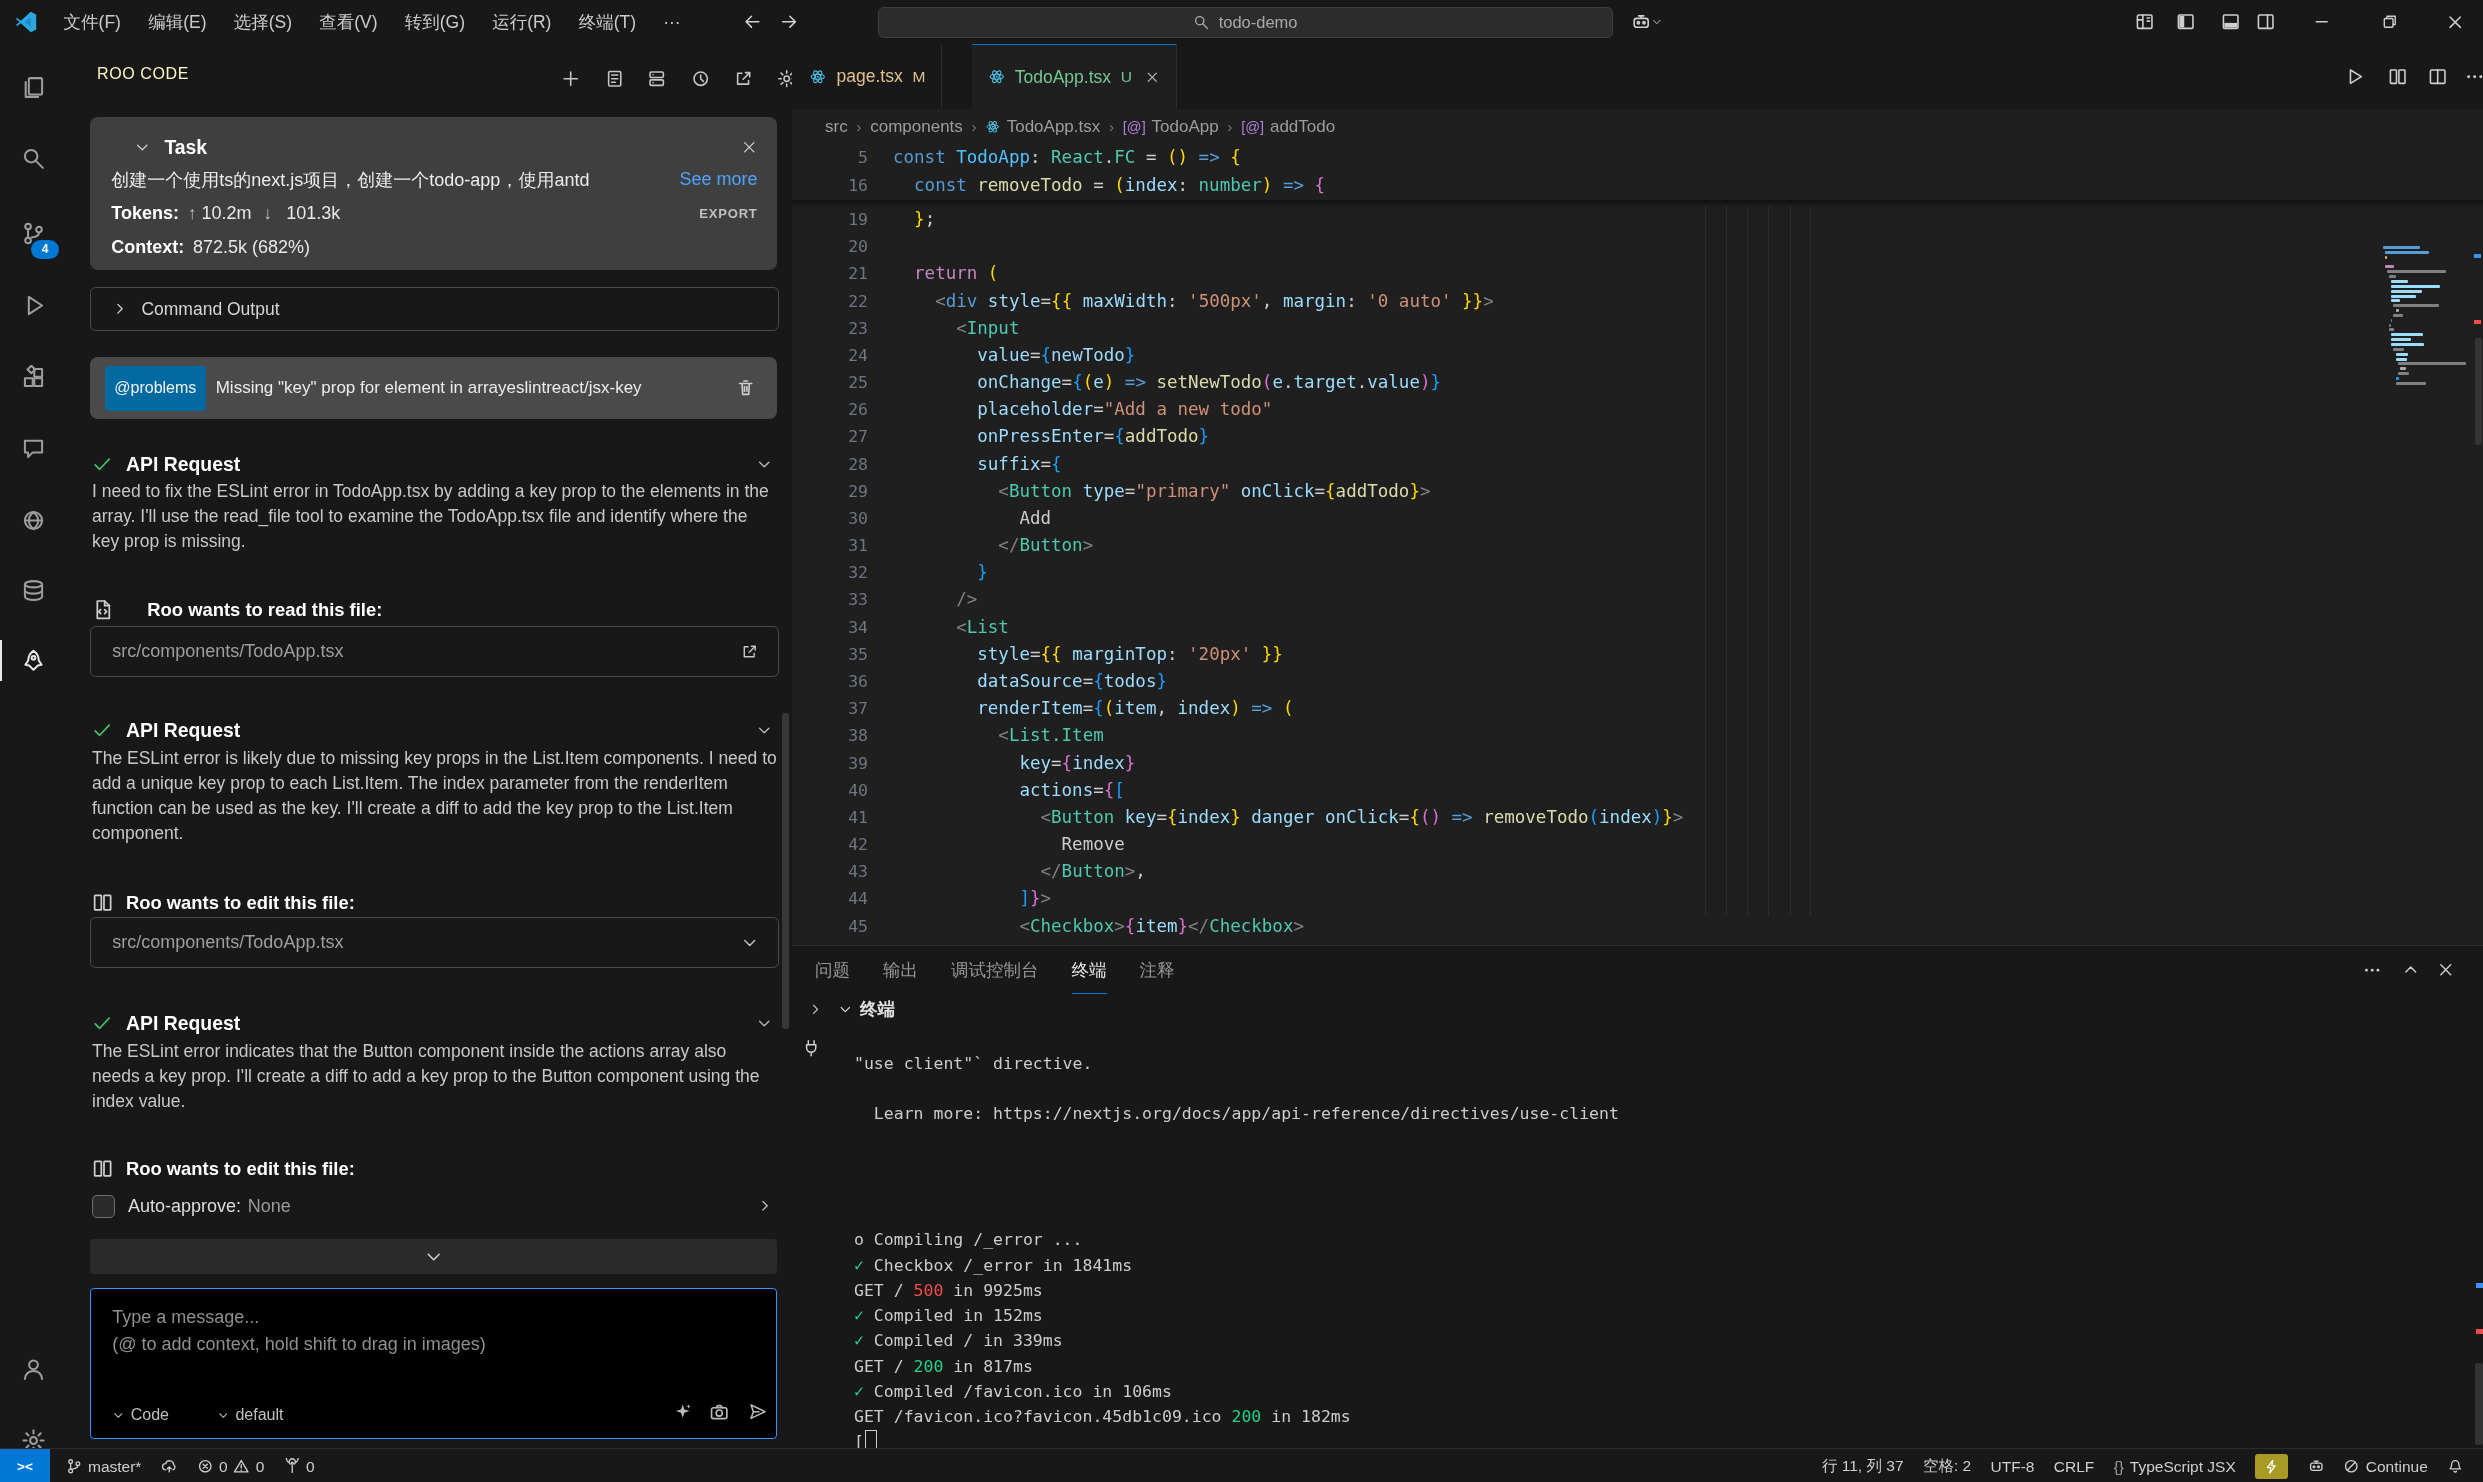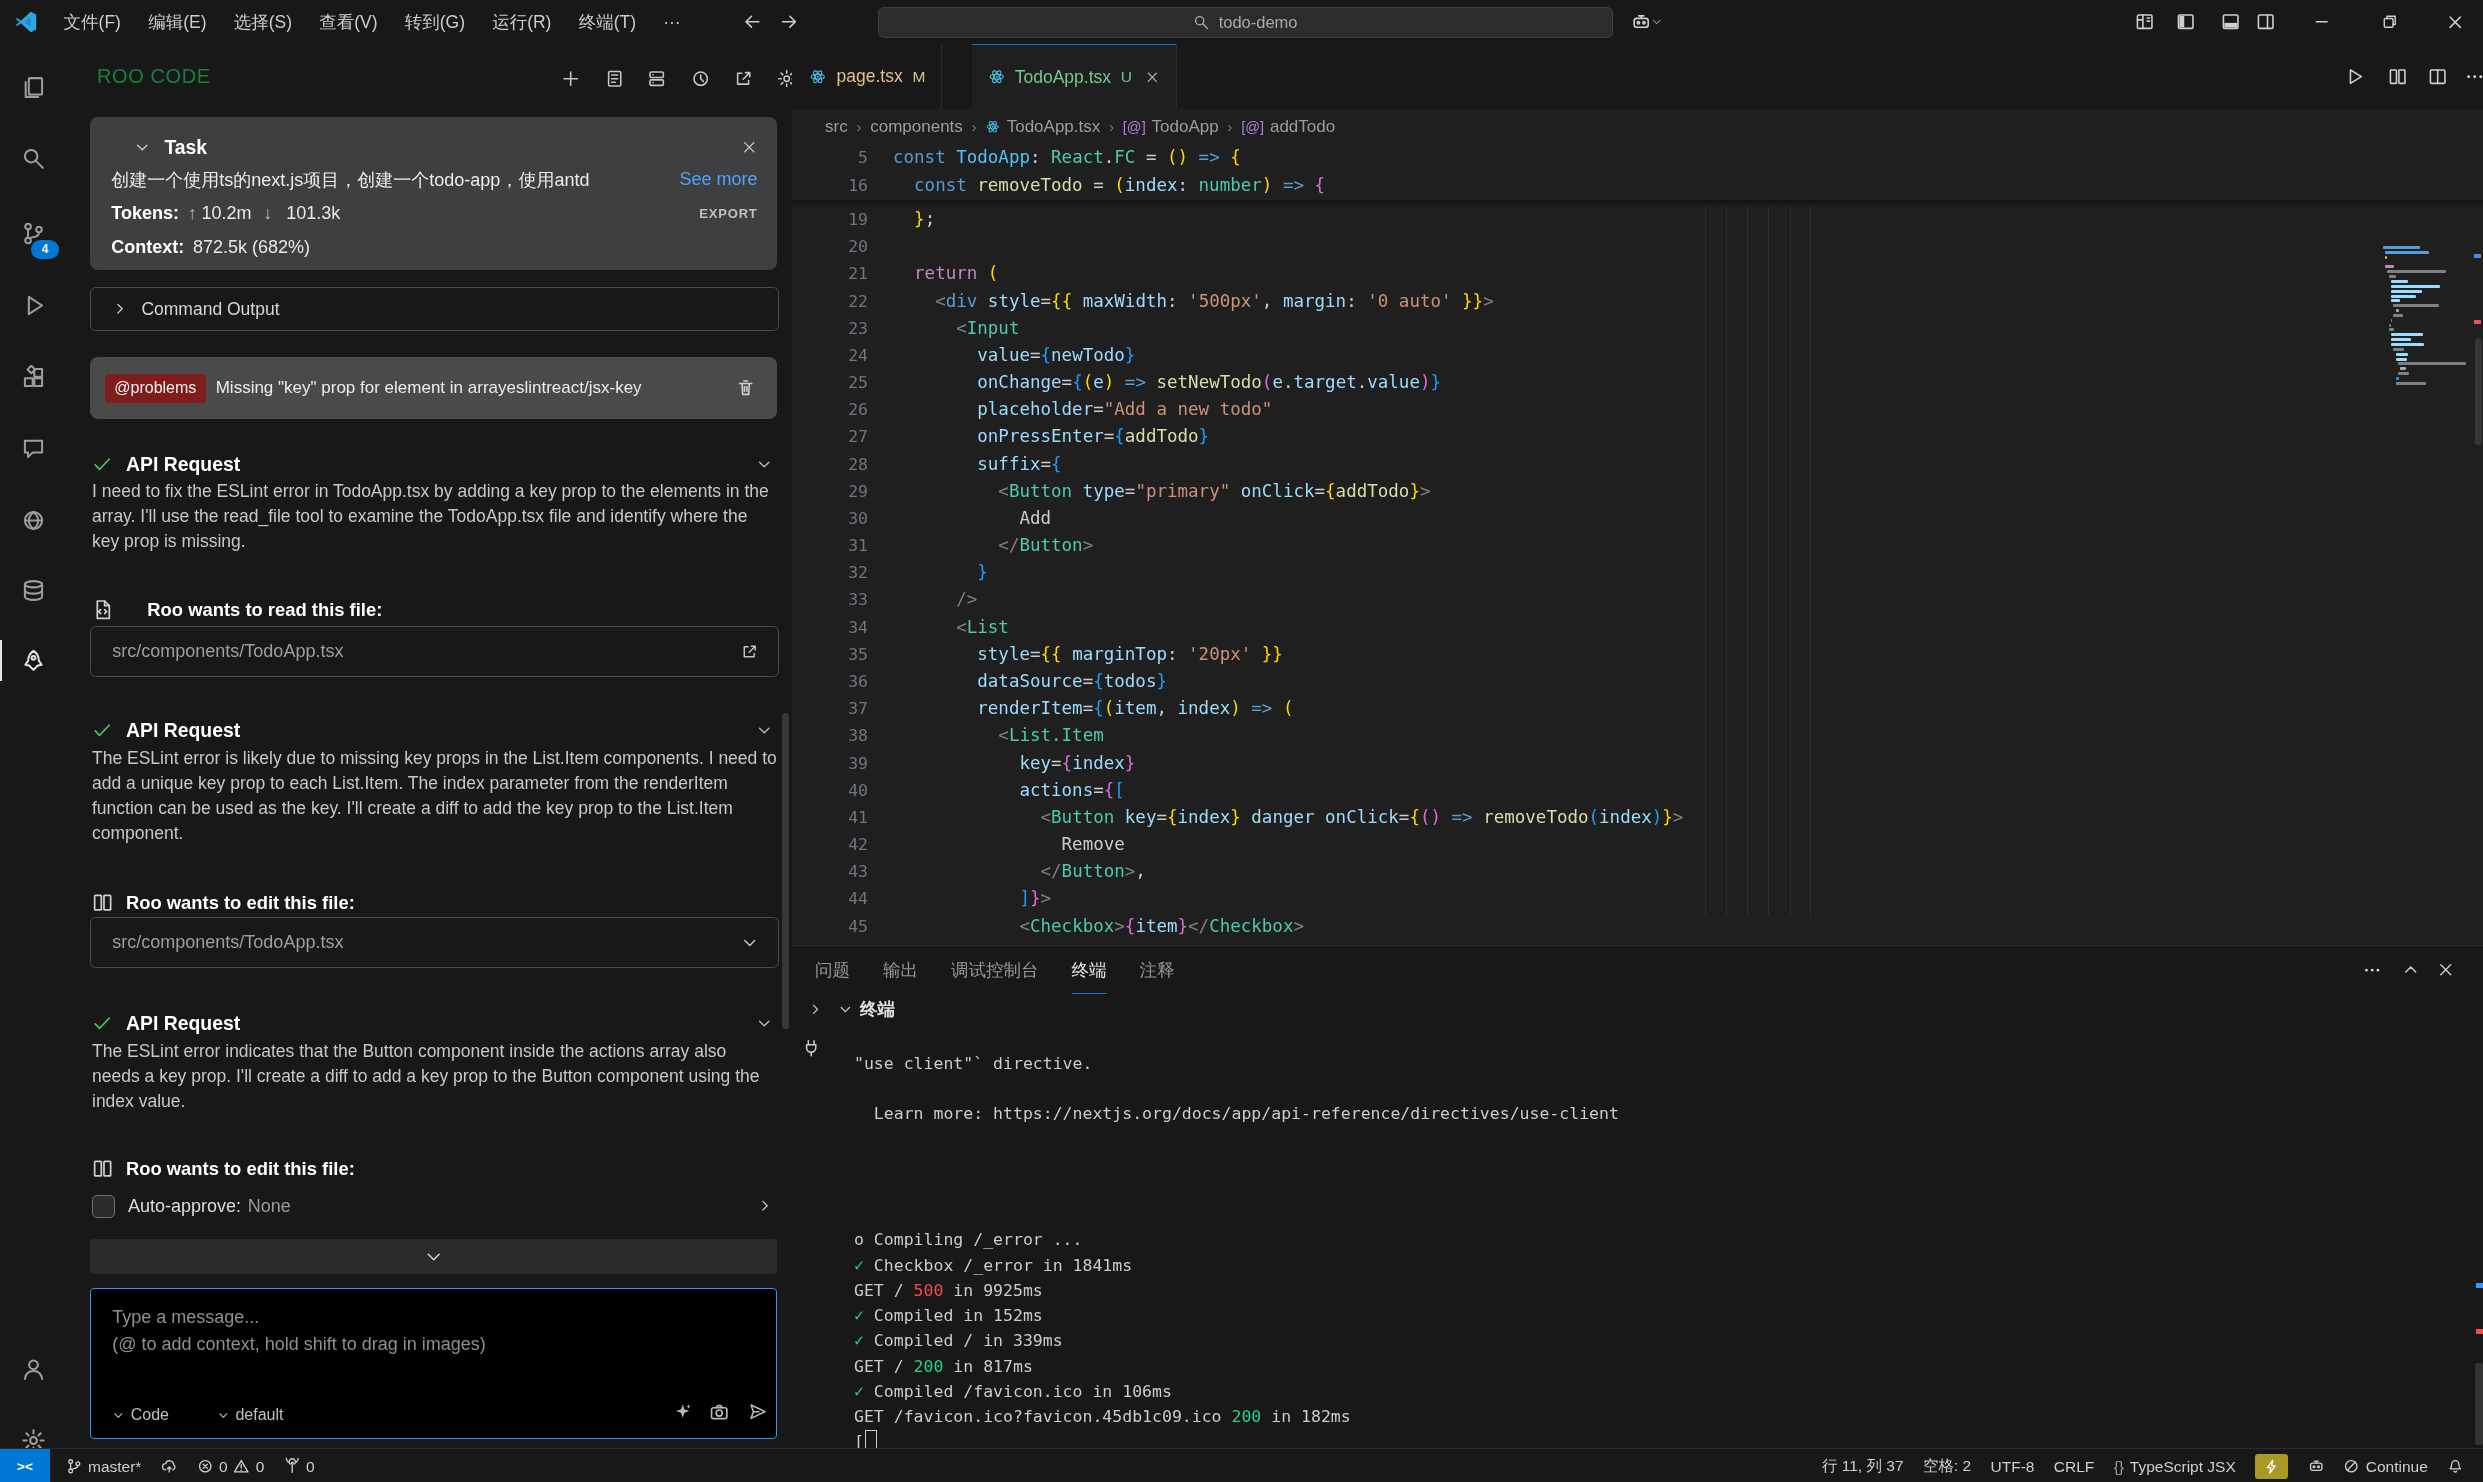--- a/index.html
+++ b/index.html
@@ -17,30 +17,30 @@
   .tbar-ico{position:absolute;top:0;height:44px;display:flex;align-items:center;justify-content:center;width:39px;color:#cfcfcf}
   
   #activitybar{position:absolute;left:0;top:44px;width:66px;height:1404px;background:#181818;border-right:1px solid #2b2b2b}
   .act{position:absolute;left:9.7px;width:47px;height:47px;display:flex;align-items:center;justify-content:center;color:#9d9d9d}
   .act.active{color:#e7e7e7}
   .actbar{position:absolute;left:0;width:1.9px;height:41px;background:#e7e7e7}
   .badge{position:absolute;right:-1.9px;bottom:-1.9px;min-width:19.4px;height:19.4px;border-radius:9.7px;background:#0078d4;color:#fff;
     font-size:12px;display:flex;align-items:center;justify-content:center;padding:0 3.9px;font-weight:bold}
   
   #sidebar{position:absolute;left:66px;top:44px;width:726px;height:1404px;background:#181818;overflow:hidden}
-  #sb-title{position:absolute;left:31px;top:21.3px;font-size:20px;letter-spacing:0.6px;color:#15803d}
+  #sb-title{position:absolute;left:31px;top:21.3px;font-size:16px;letter-spacing:0.6px;color:#fef9c3}
   .sb-tool{position:absolute;top:22px;width:29px;height:25px;display:flex;align-items:center;justify-content:center;color:#c5c5c5}
   #task-card{position:absolute;left:24px;top:73px;width:687px;height:153px;background:#3f3f3f;border-radius:7.8px}
   .tc-row{position:absolute;left:21.3px;right:19.4px;display:flex;align-items:center}
   #task-title{font-weight:bold;font-size:19.4px;color:#fff}
   .link{color:#4da3ff}
   .dim{color:#b9b9b9}
   .boxrow{position:absolute;left:24px;width:687px;border:1px solid #4b4b4b;border-radius:5.8px;display:flex;align-items:center;color:#d6d6d6}
   #problems{position:absolute;left:24px;top:313px;width:687px;height:62px;background:#4a4a4a;border-radius:7.8px;display:flex;align-items:center}
-  #prob-chip{margin-left:14.6px;background:#7f1d1d;border-radius:3.9px;height:29px;display:flex;align-items:center;padding:0 9.7px;
+  #prob-chip{margin-left:14.6px;background:#0369a1;border-radius:3.9px;height:45px;display:flex;align-items:center;padding:0 9.7px;
     font-size:16px;color:#f2f2f2}
   #prob-text{margin-left:9.7px;font-size:17px;color:#ececec;flex:1}
   .sec-head{position:absolute;left:26px;display:flex;align-items:center;gap:13.6px}
   .sec-head .t{font-weight:bold;font-size:19.4px;color:#fff}
   .para{position:absolute;left:26px;width:685px;font-size:17.5px;line-height:25px;color:#c8c8c8}
   .act-row{position:absolute;left:26px;display:flex;align-items:center;gap:12.6px;font-weight:bold;font-size:18.4px;color:#fff}
   .filebox{position:absolute;left:24px;width:687px;height:49px;border:1px solid #4b4b4b;border-radius:5.8px;display:flex;
     align-items:center;color:#9f9f9f;font-size:18px}
   #sb-bottom{position:absolute;left:0;top:1134px;width:726px;height:270px;background:#181818}
   #auto-row{position:absolute;left:26px;top:16.5px;right:19.4px;display:flex;align-items:center;gap:12.6px;font-size:18px}

